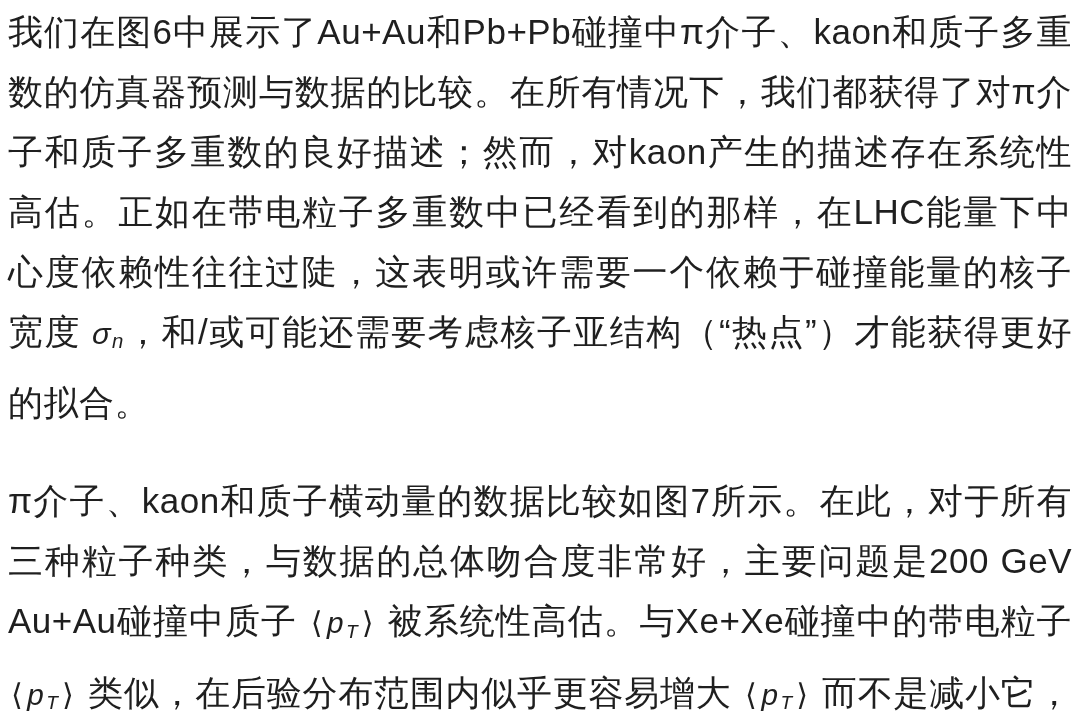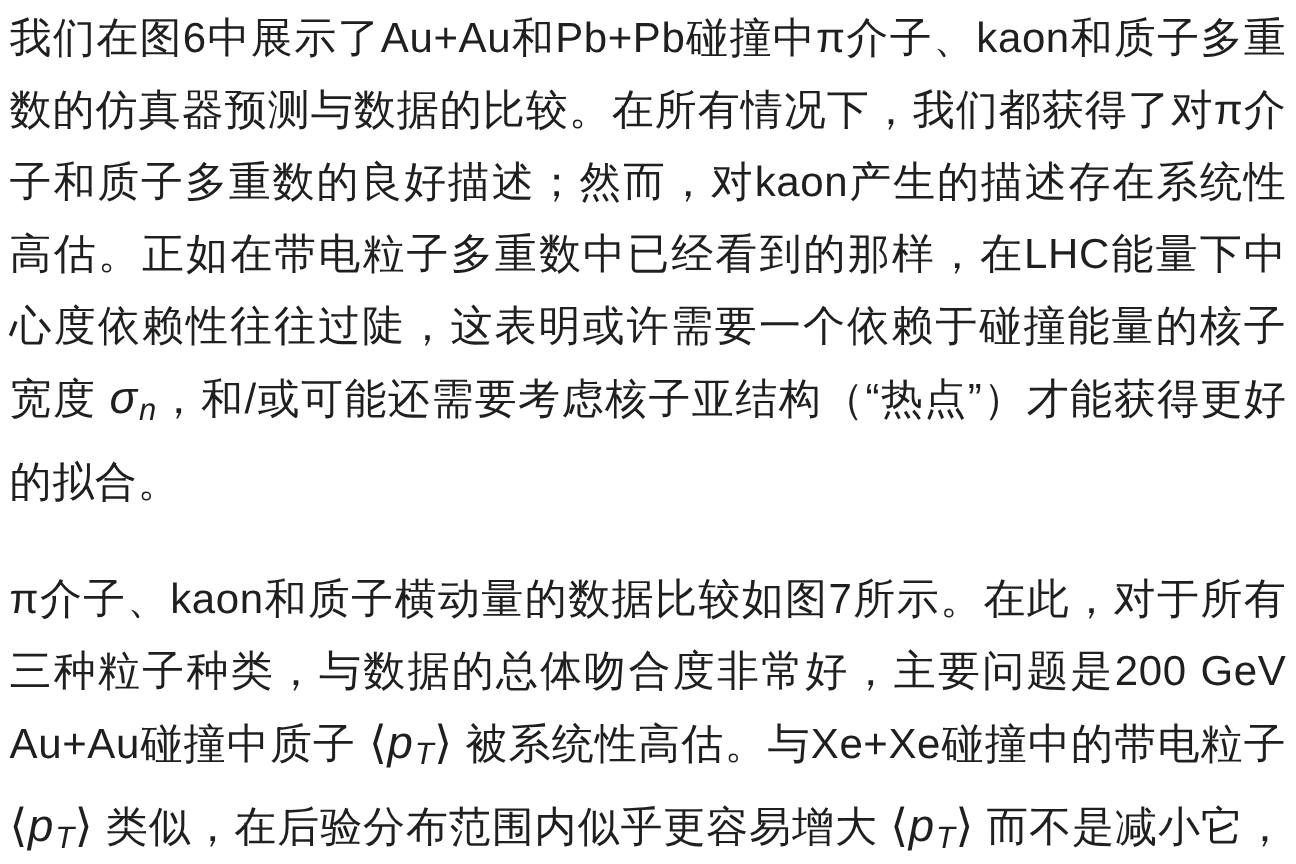--- a/index.html
+++ b/index.html
@@ -28,22 +28,22 @@
     text-align: justify;
     text-justify: inter-ideograph;
   }
   .para:last-child {
     margin-bottom: 0;
   }
   .run-text {
     font-family: "Liberation Sans", sans-serif;
   }
   .run-math {
-    font-family: Liberation Sans, sans-serif;
-    font-size: 38px;
+    font-family: Liberation Mono, monospace;
+    font-size: 30px;
     white-space: nowrap;
   }
   .math-delim {
     font-style: normal;
   }
   .math-var {
     font-style: italic;
   }
   .math-sub {
     font-style: italic;

